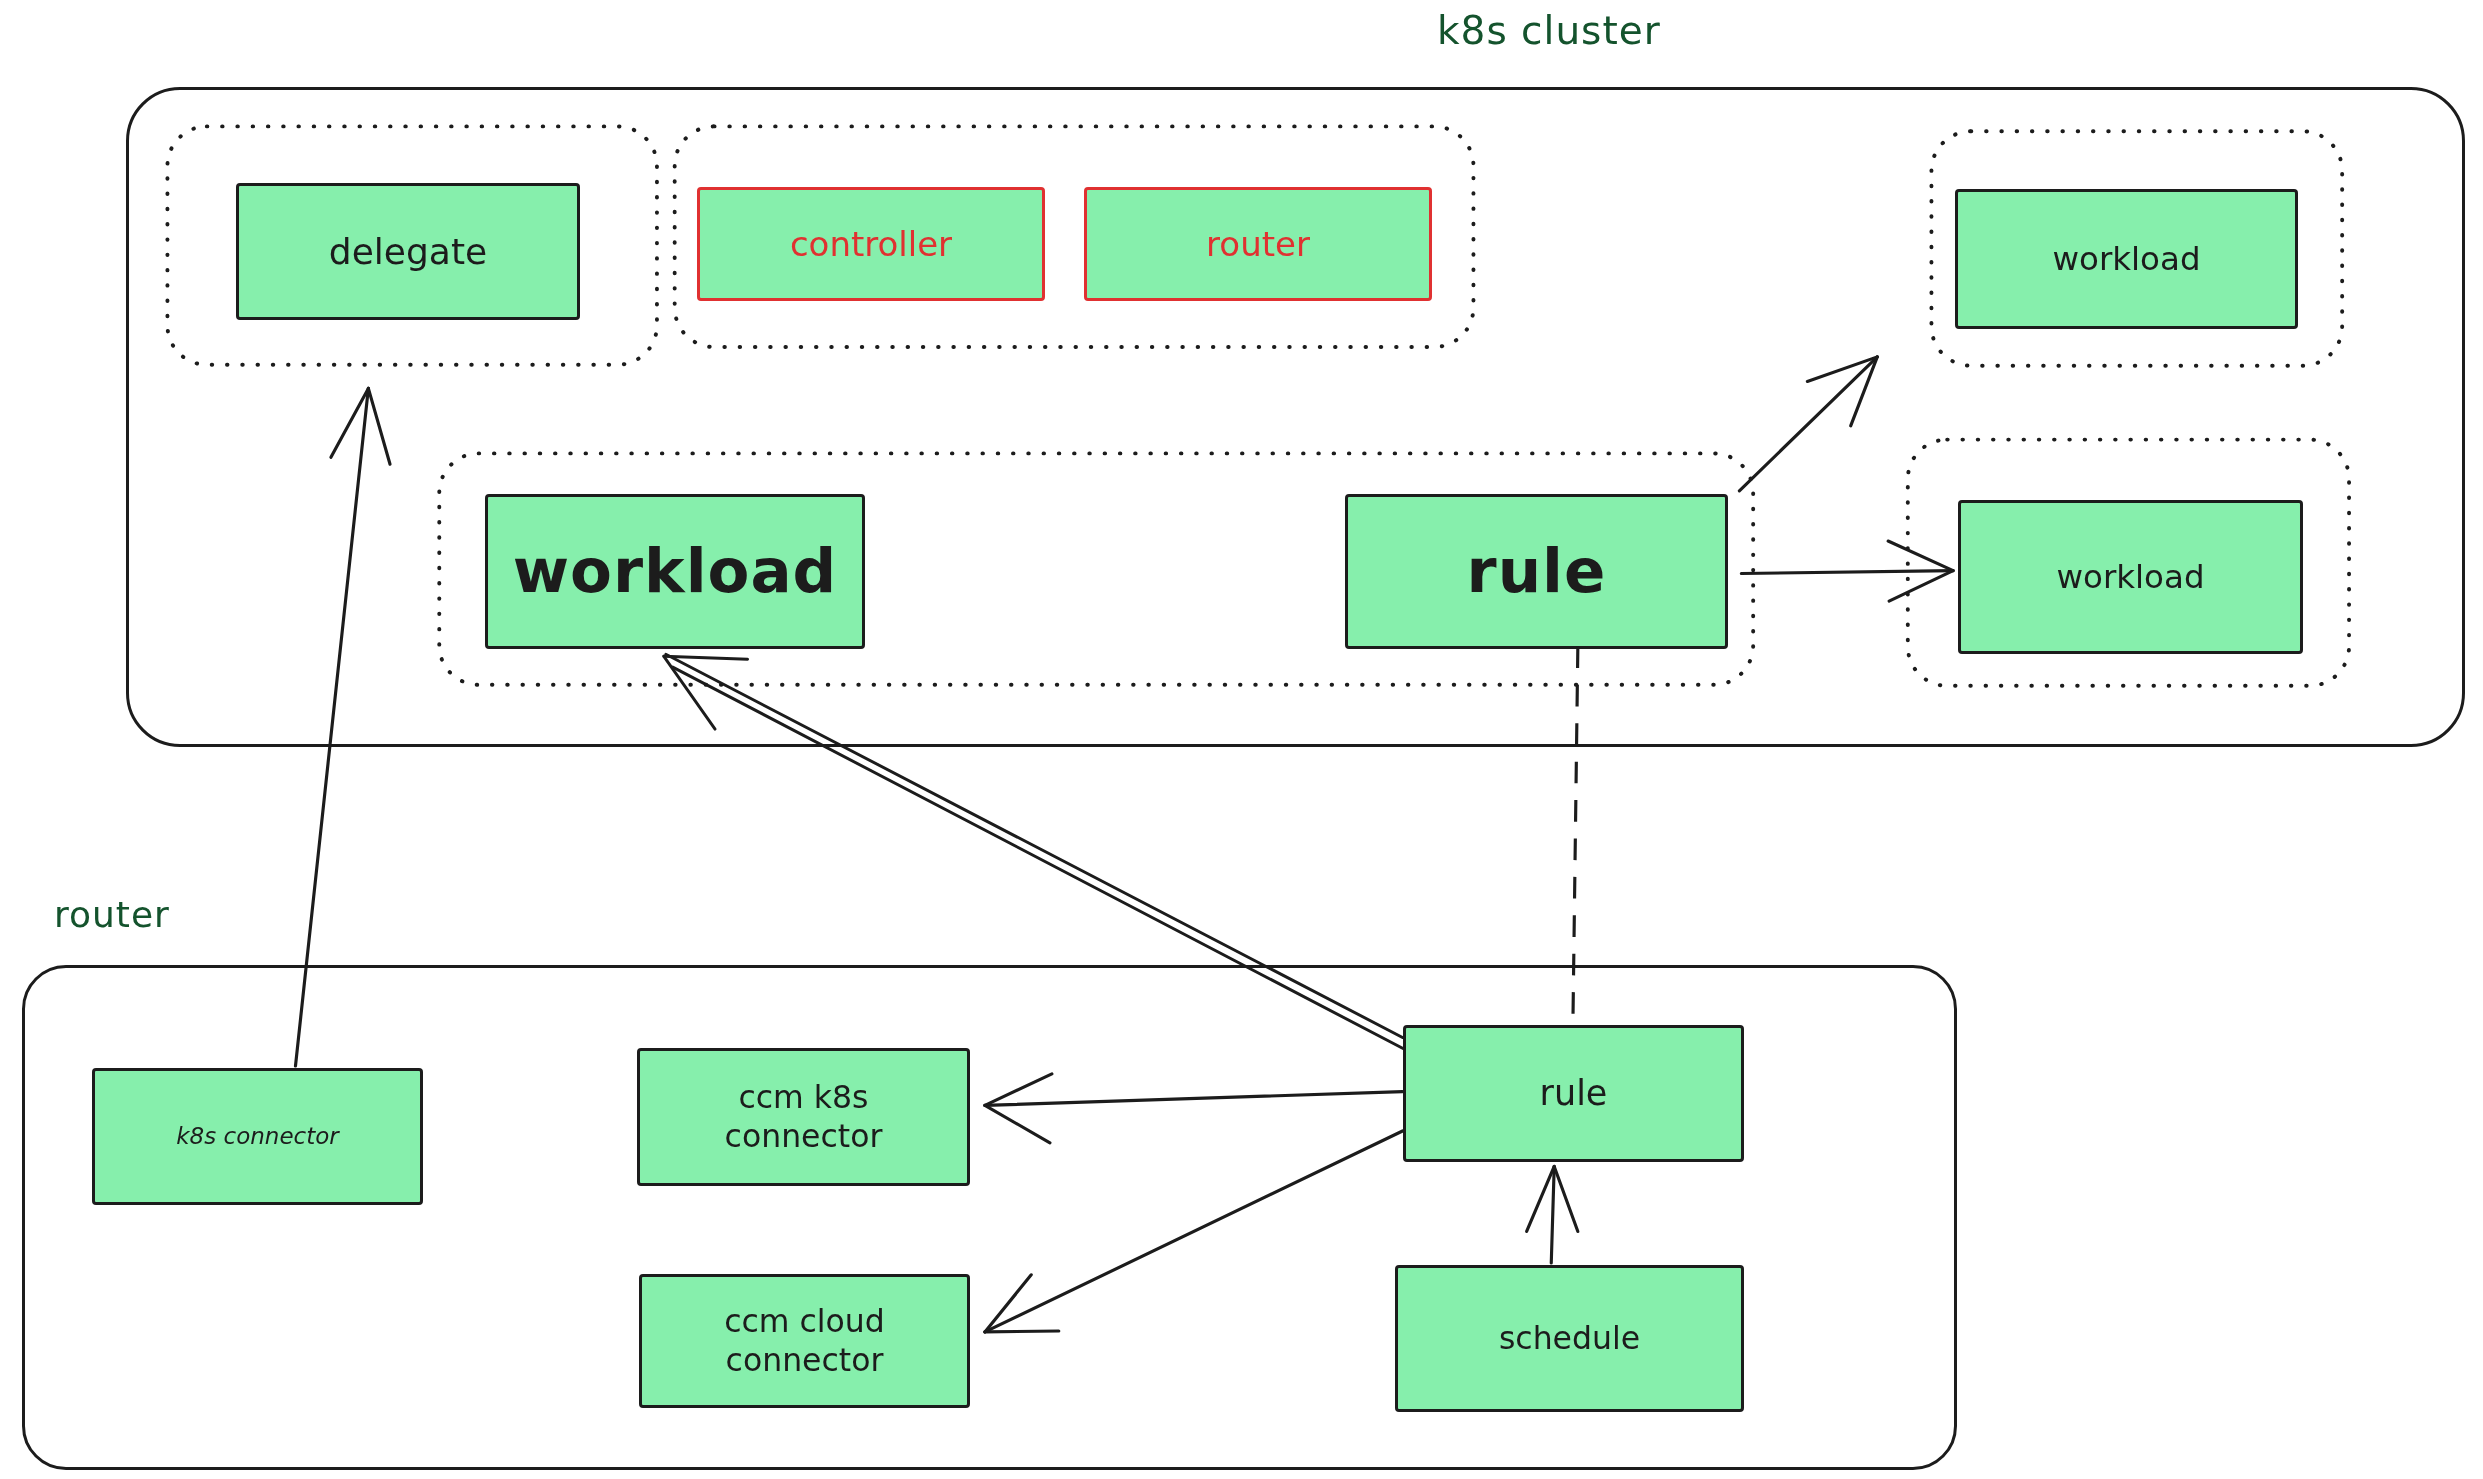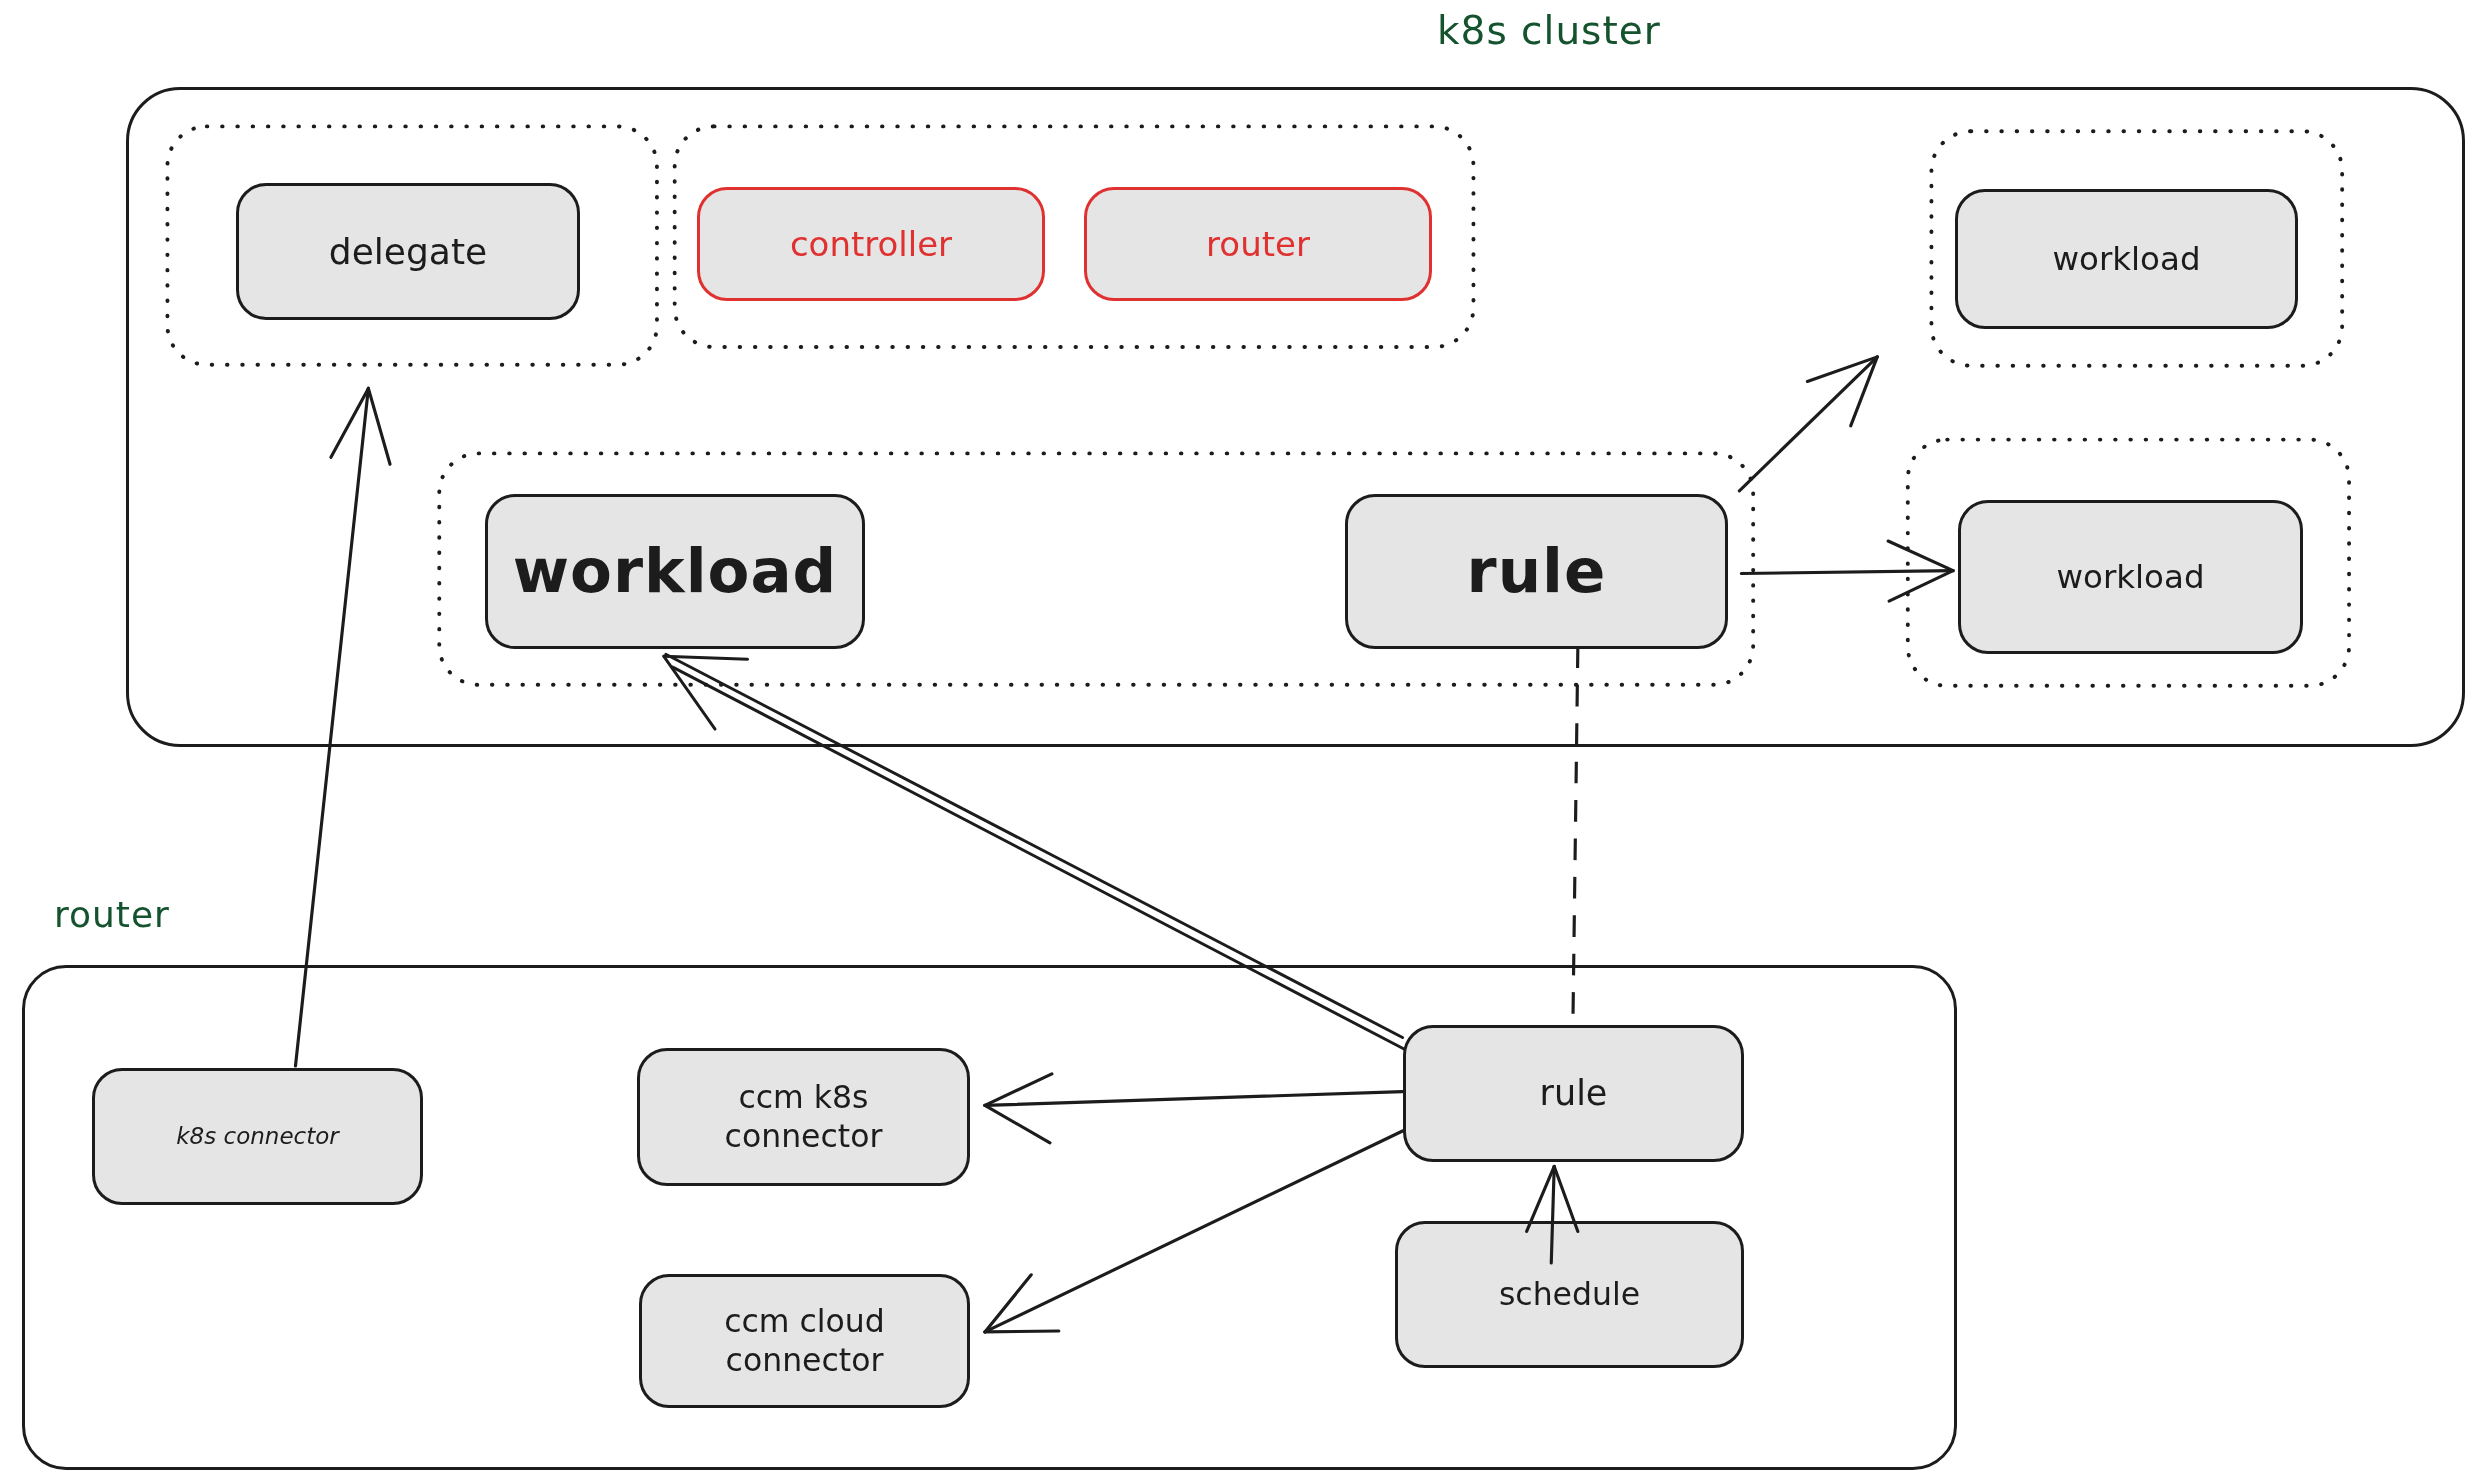--- a/index.html
+++ b/index.html
@@ -21,22 +21,22 @@
   }
   .container {
     position: absolute;
     border: 3px solid #1c1c1c;
     border-radius: 54px;
     background: transparent;
   }
   .node {
     position: absolute;
     border: 3.4px solid #1c1c1c;
-    border-radius: 30px;
-    background: #e5e5e5;
+    border-radius: 4px;
+    background: #86efac;
     display: flex;
     align-items: center;
     justify-content: center;
     text-align: center;
     font-size: 32.5px;
     line-height: 1.25;
     z-index: 3;
   }
   .node.red { border-color: #e03131; color: #e03131; text-align: center; }
   .node .lbl { display: block; }
@@ -98,21 +98,21 @@
   </div>
 
   <div class="node wrap-narrow" style="left:639px; top:1274px; width:325px; height:128px; font-size:31.5px;">
     <span class="lbl">ccm cloud connector</span>
   </div>
 
   <div class="node" style="left:1403px; top:1025px; width:335px; height:131px; font-size:35px;">
     <span class="lbl">rule</span>
   </div>
 
-  <div class="node" style="left:1395px; top:1221px; width:343px; height:141px; font-size:31.5px;">
+  <div class="node" style="left:1395px; top:1265px; width:343px; height:141px; font-size:31.5px;">
     <span class="lbl">schedule</span>
   </div>
 
   <svg class="overlay" width="2483" height="1480" viewBox="0 0 2521 1502">
 
     <g class="ink" stroke-width="4" stroke-linecap="round" stroke-dasharray="0.5 15">
       <rect x="170" y="128" width="497" height="242" rx="40"></rect>
       <rect x="685" y="128" width="811" height="224" rx="40"></rect>
       <rect x="1961" y="133" width="417" height="238" rx="40"></rect>
       <rect x="446" y="460" width="1334" height="235" rx="40"></rect>

